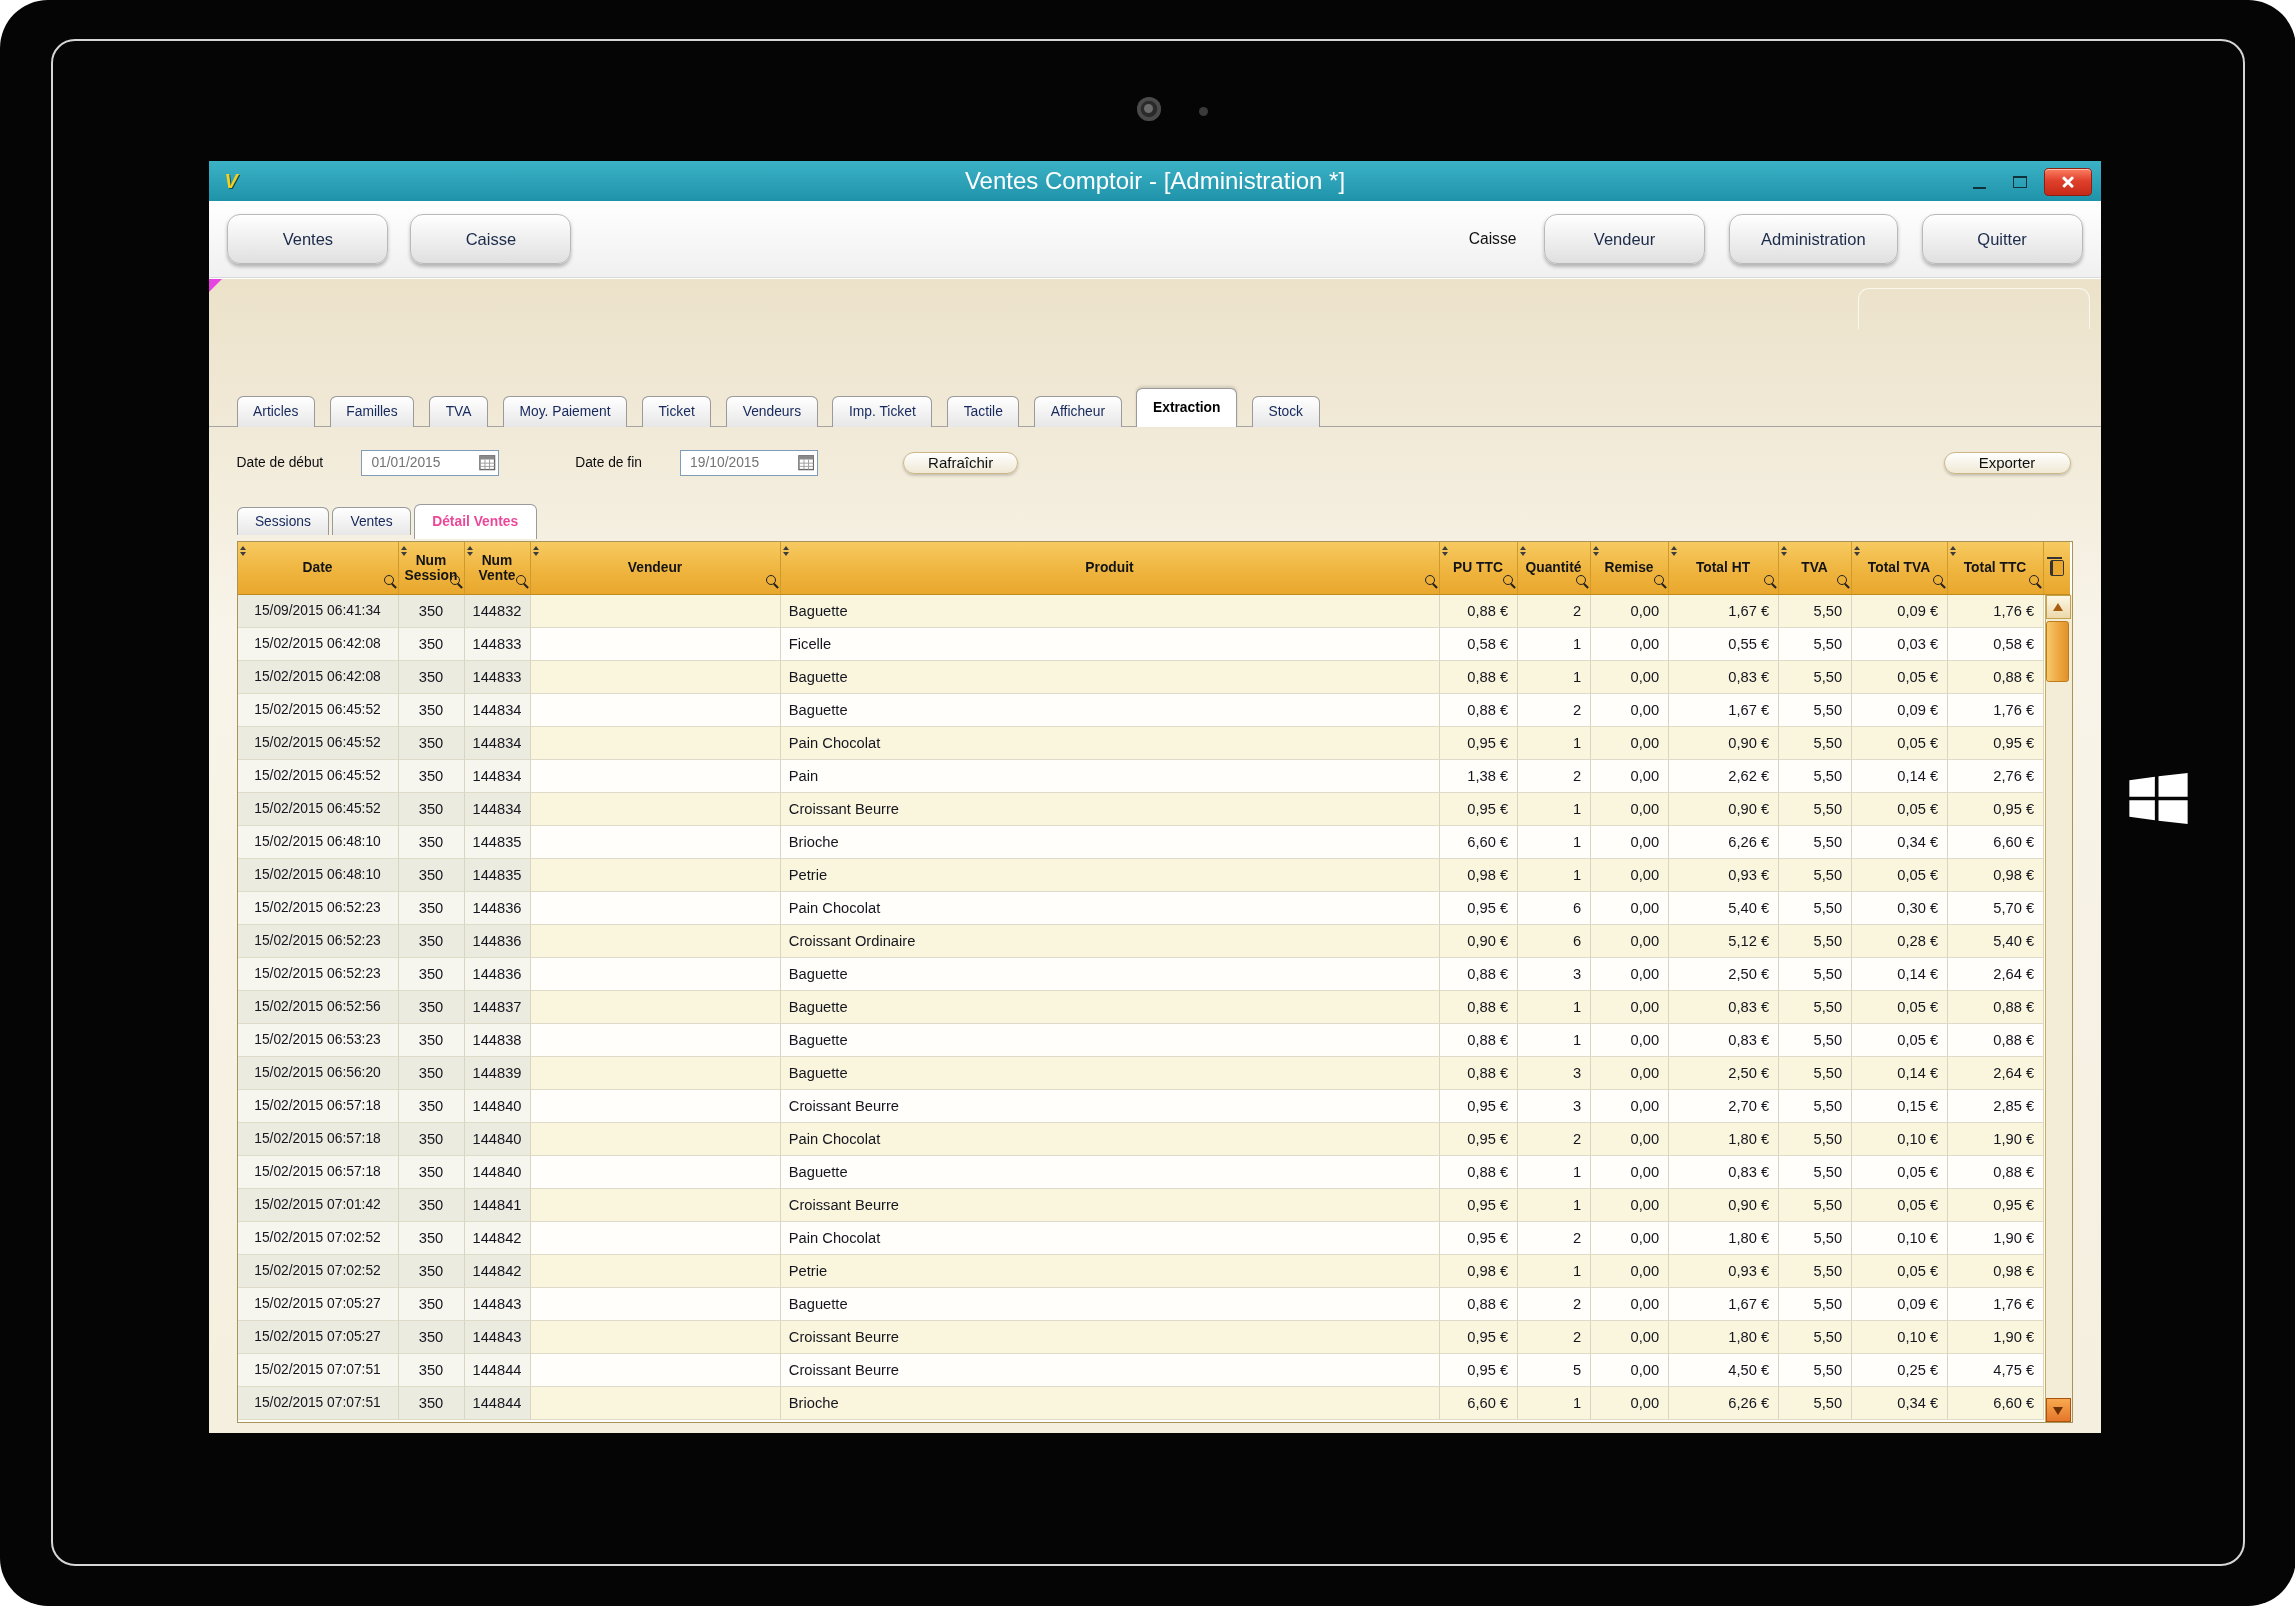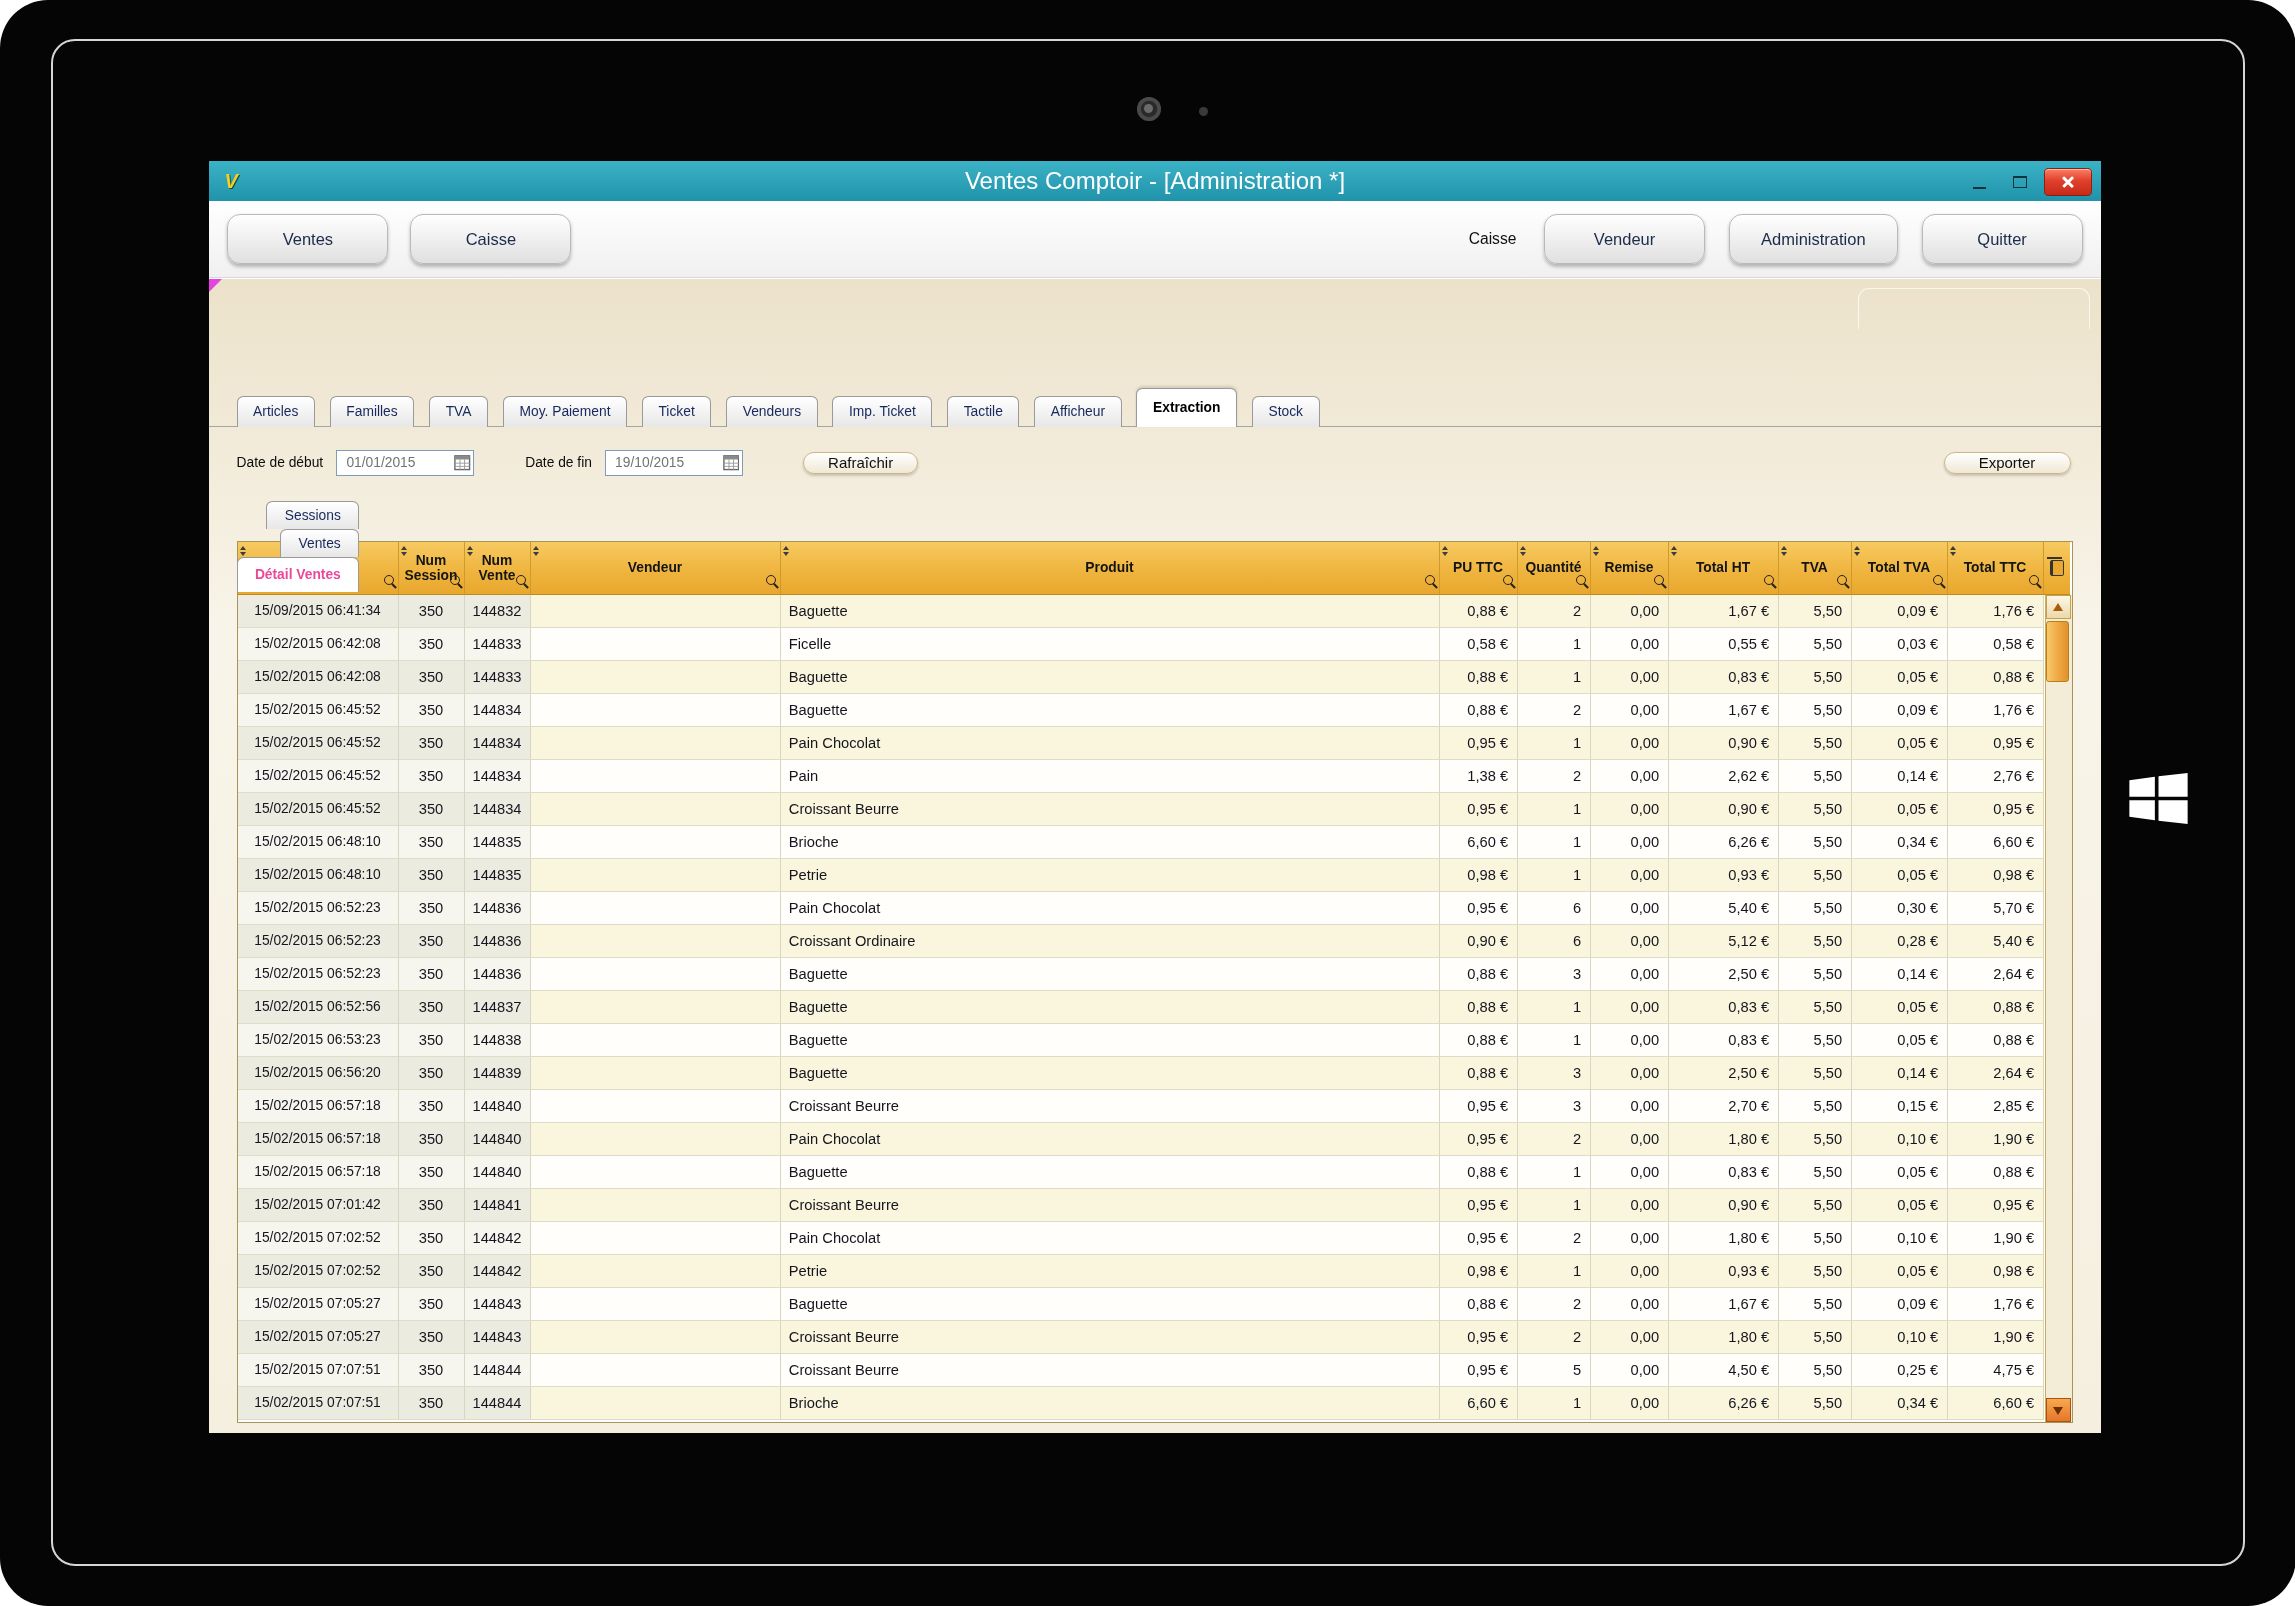--- a/index.html
+++ b/index.html
@@ -52,33 +52,33 @@
     border:1.8px solid #fdfbf4;border-bottom:none;border-radius:11px 11px 0 0;opacity:.85;}
   .tabline{position:absolute;left:0;right:0;top:147px;height:0.9px;background:#a5a5a5;}
   
   .tabstrip{position:absolute;left:27.5px;top:110px;height:38px;display:flex;align-items:flex-end;gap:12px;}
   .tab{height:30px;line-height:30px;padding:0 15.6px;margin-right:2.8px;font-size:13.8px;color:#16285c;
     background:linear-gradient(#ffffff,#e7e7e7);border:0.9px solid #9a9a9a;border-bottom:none;
     border-radius:6.4px 6.4px 0 0;white-space:nowrap;z-index:1;}
   .tab.active{height:38px;line-height:38px;background:#ffffff;color:#000;font-weight:bold;z-index:3;
     box-shadow:0 -1.8px 2.8px rgba(0,0,0,.12);}
   
-  .filterrow{position:absolute;left:27.5px;top:158px;width:1834px;height:51px;display:flex;align-items:center;}
+  .filterrow{position:absolute;left:27.5px;top:158px;width:1834px;height:51px;display:flex;align-items:center;gap:25px;}
   .flabel{font-size:13.8px;color:#0d0d0d;margin-right:13px;white-space:nowrap;}
   .date-wrap{position:relative;margin-right:51px;}
   .date-input{width:138px;height:26px;box-sizing:border-box;border:0.9px solid #7f9db9;background:#fff;
     font-family:"Liberation Sans",sans-serif;font-size:13.8px;color:#737373;padding:0 24px 0 9.2px;}
   .cal-icon{position:absolute;right:3.7px;top:4.6px;width:16.5px;height:16.5px;}
   .pill-btn{height:22px;padding:0 24px;border-radius:17.4px;border:1.8px solid #cdb786;
     background:linear-gradient(#ffffff,#efe8d4);box-shadow:0 1.8px 2.8px rgba(0,0,0,.2),inset 0 0.9px 0 #fff;
     font-family:"Liberation Sans",sans-serif;font-size:15px;color:#101010;cursor:default;white-space:nowrap;}
   .pill-refresh{margin-left:9.2px;}
   .pill-export{margin-left:auto;min-width:127px;}
   
-  .subtabs{position:absolute;left:27.5px;top:222px;height:40px;display:flex;align-items:flex-end;z-index:4;flex-direction:column;}
+  .subtabs{position:absolute;left:27.5px;top:222px;height:40px;display:flex;align-items:center;z-index:4;}
   .subtab{height:27px;line-height:27px;padding:0 17.4px;margin-right:2.8px;font-size:13.8px;color:#16285c;
     background:linear-gradient(#ffffff,#e7e7e7);border:0.9px solid #9a9a9a;border-bottom:none;border-radius:6.4px 6.4px 0 0;}
   .subtab.active{height:34px;line-height:34px;background:#ffffff;color:#ec4899;font-weight:bold;}
   
   .grid{position:absolute;left:27.5px;top:262px;width:1834px;height:880px;background:#fff;
     border:0.9px solid #a89458;box-sizing:content-box;}
   .grid-header{display:grid;grid-template-columns:161px 66px 66px 250px 659px 78px 73px 78px 110px 73px 96px 96px 26px;height:53px;}
   .hcell{position:relative;display:flex;align-items:center;justify-content:center;text-align:center;
     background:linear-gradient(#f7ca61,#efb53f 55%,#e9a72d);border-right:0.9px solid #cf9a2d;border-bottom:0.9px solid #bd8a1f;
     font-weight:bold;font-size:13.8px;color:#141414;line-height:1.12;padding:0 2.8px;overflow:hidden;box-sizing:border-box;}

